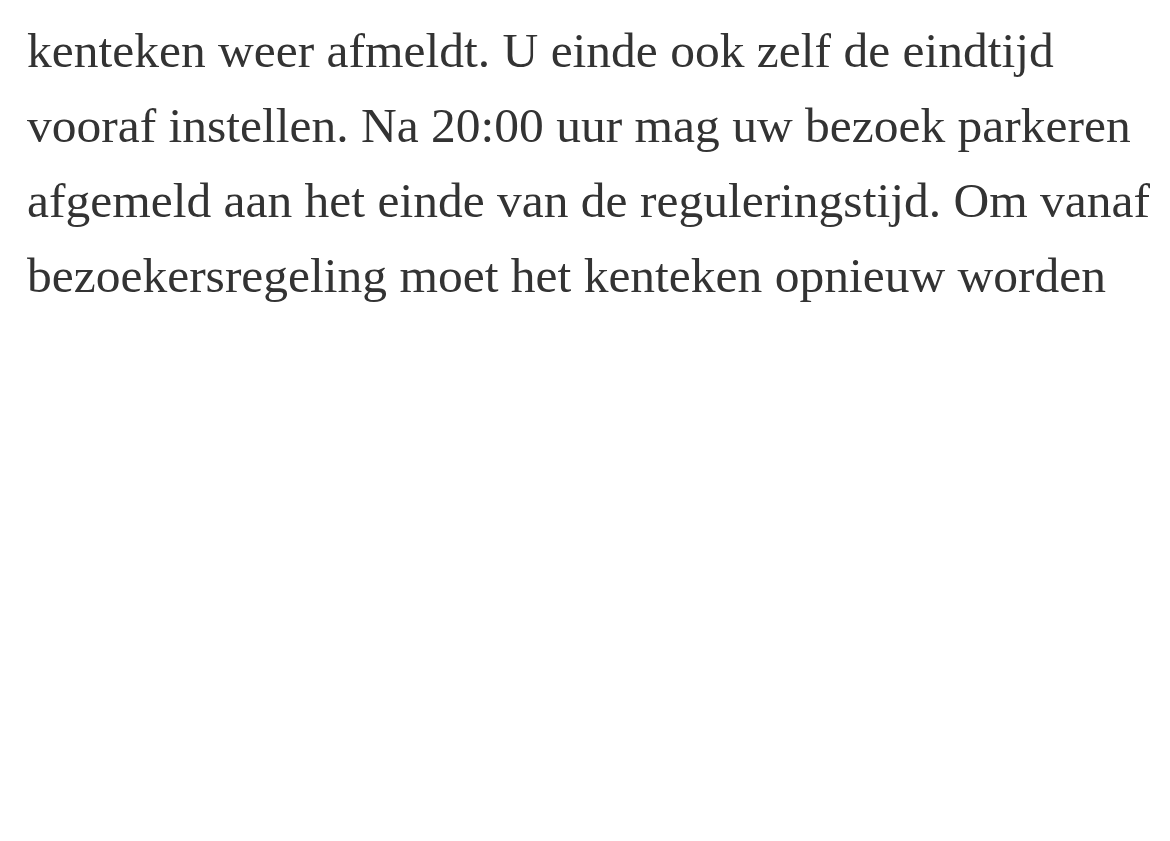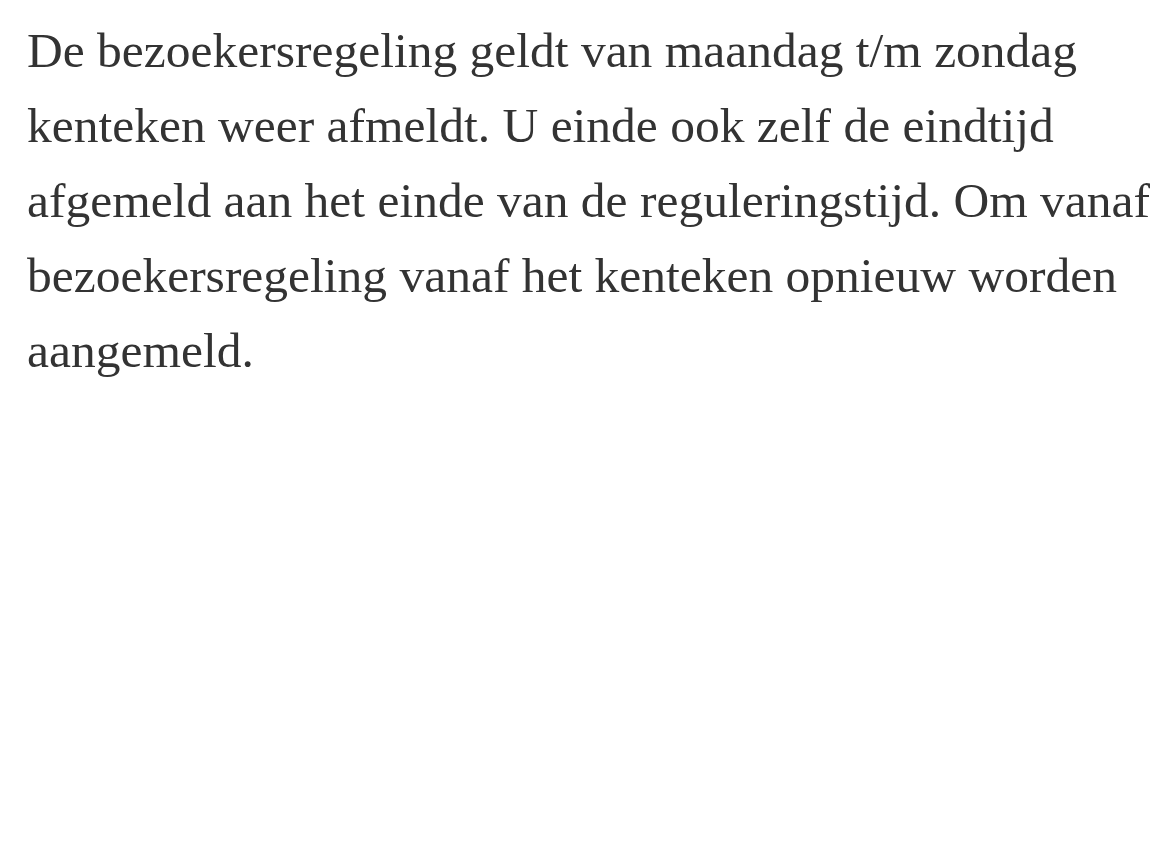--- a/index.html
+++ b/index.html
@@ -21,18 +21,17 @@
     font-weight: 400;
   }
   .line {
     white-space: nowrap;
   }
 </style>
 </head>
 <body>
 
 <div class="text-block">
-  <div class="line">De bezoekersregeling geldt van maandag t/m zondag</div>
   <div class="line">kenteken weer afmeldt. U einde ook zelf de eindtijd</div>
+  <div class="line">vooraf instellen. Na 20:00 uur mag uw bezoek parkeren</div>
   <div class="line">afgemeld aan het einde van de reguleringstijd. Om vanaf</div>
-  <div class="line">bezoekersregeling vanaf het kenteken opnieuw worden</div>
-  <div class="line">aangemeld.</div>
+  <div class="line">bezoekersregeling moet het kenteken opnieuw worden</div>
 </div>
 
 </body></html>

